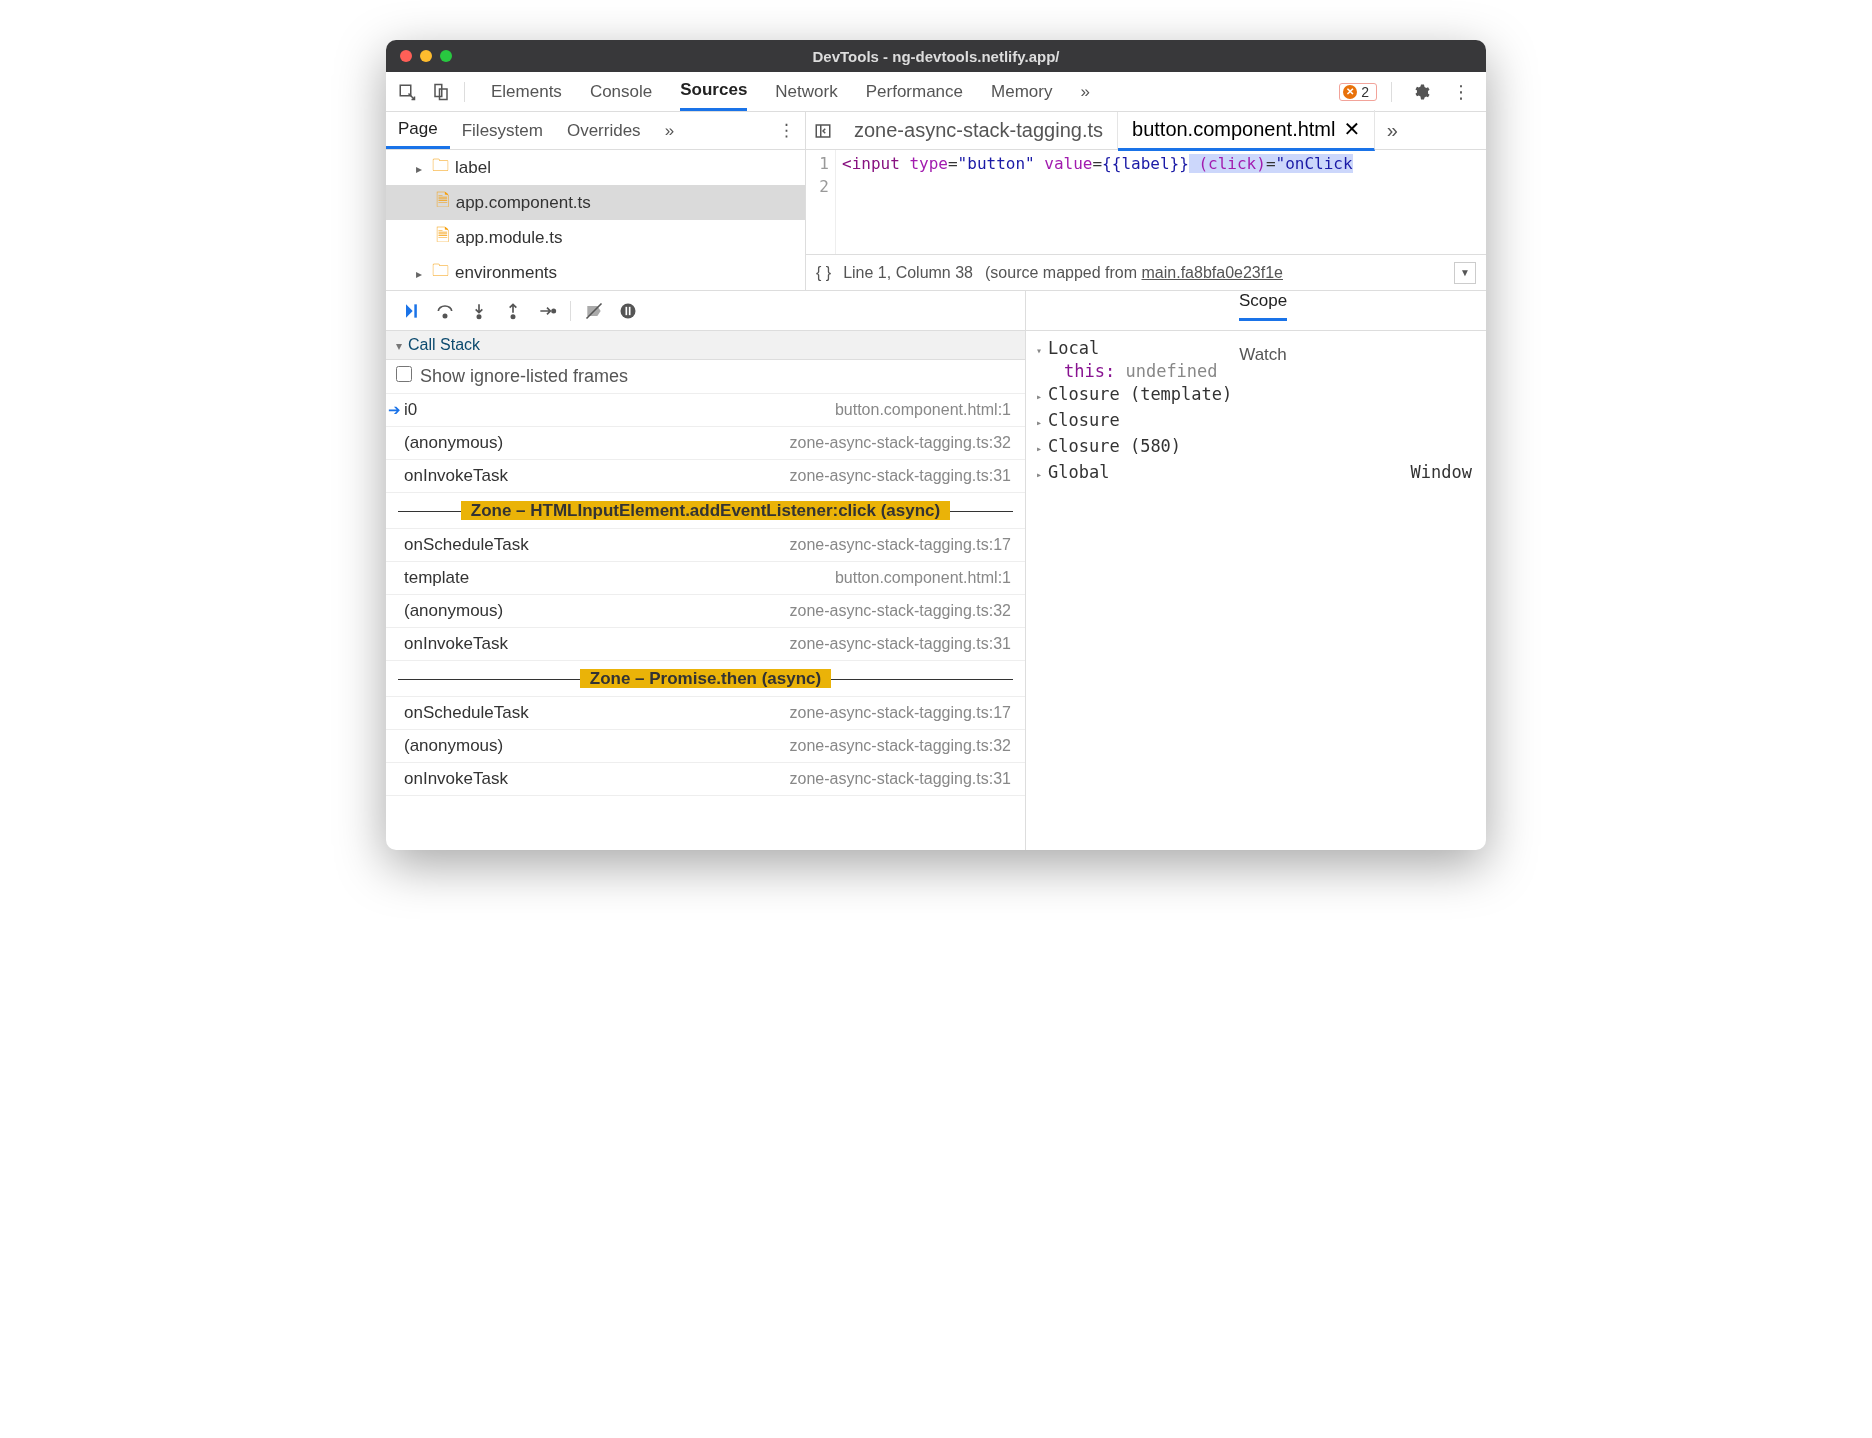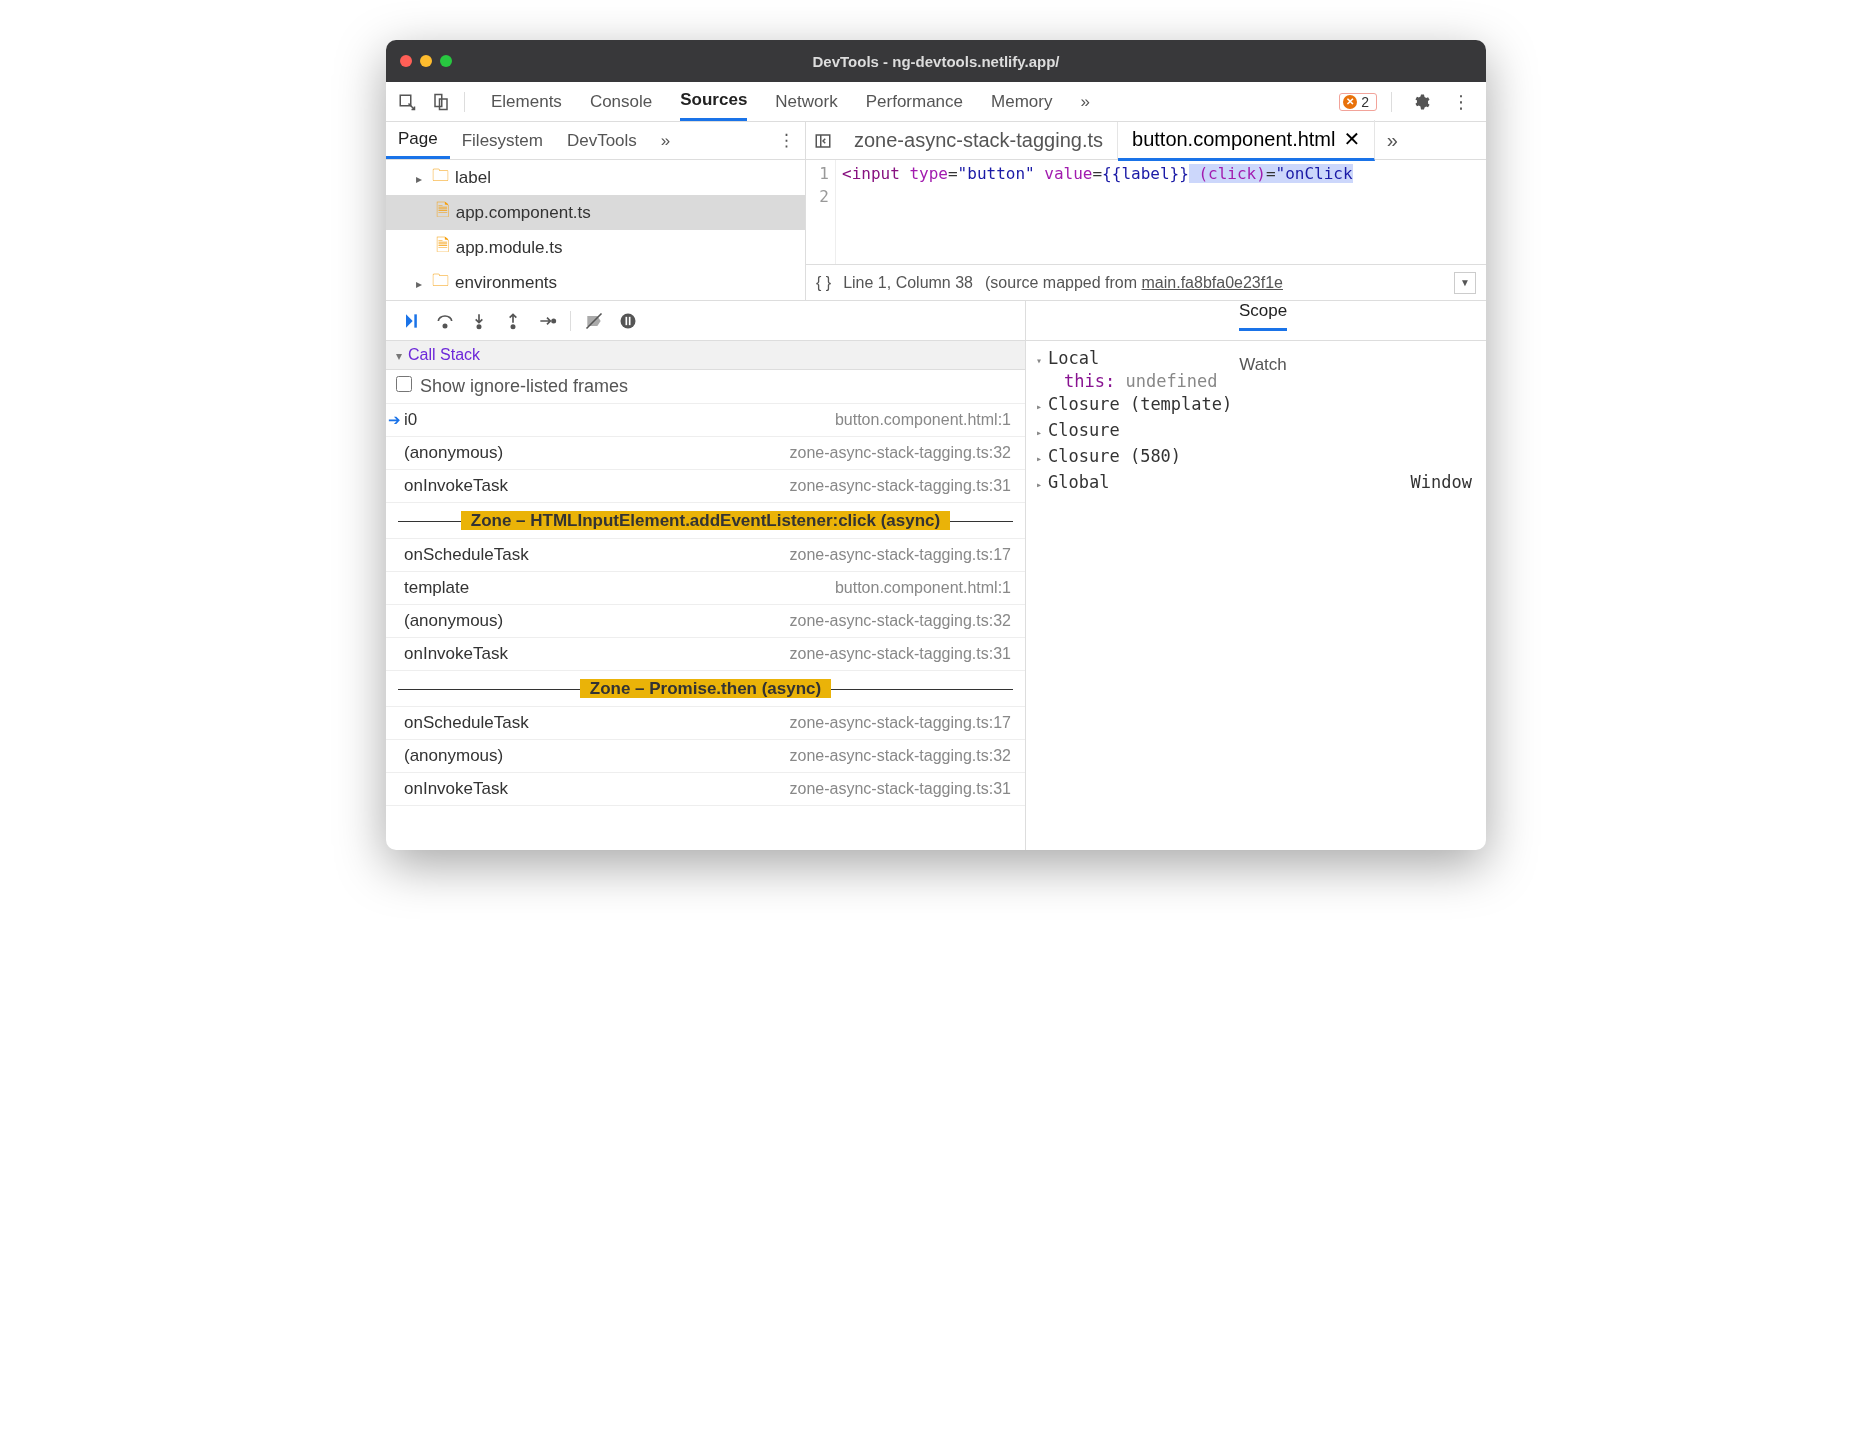--- a/index.html
+++ b/index.html
@@ -1,20 +1,20 @@
 <!DOCTYPE html>
 <html><head>
 <meta charset="utf-8">
 <style>
 * { box-sizing: border-box; margin: 0; padding: 0; }
 body { font-family: "Helvetica Neue", Arial, sans-serif; font-size: 18px; color: #333; background: #fff; width: 1872px; height: 1438px; }
 .window { width: 1100px; height: 810px; margin: 40px auto; border-radius: 10px; overflow: hidden; box-shadow: 0 15px 50px rgba(0,0,0,0.35); background: #fff; display: flex; flex-direction: column; }
 
 
-.titlebar { background: #38383a; height: 42px; display: flex; align-items: center; position: relative; }
+.titlebar { background: #38383a; height: 32px; display: flex; align-items: center; position: relative; }
 .traffic { display: flex; gap: 8px; padding-left: 14px; }
 .tl { width: 12px; height: 12px; border-radius: 50%; }
 .tl-close { background: #ff5f57; }
 .tl-min { background: #febc2e; }
 .tl-max { background: #28c840; }
 .titlebar-title { position: absolute; left: 0; right: 0; text-align: center; color: #ddd; font-size: 15px; font-weight: 600; }
 
 
 .toolbar { display: flex; align-items: center; height: 40px; border-bottom: 1px solid #ddd; }
 .toolbar-left { display: flex; align-items: center; padding: 0 6px; gap: 4px; }
@@ -58,21 +58,21 @@
 .status-line { border-top: 1px solid #ddd; height: 36px; display: flex; align-items: center; gap: 12px; font-size: 16px; color: #555; padding: 0 10px; }
 .status-line .link { text-decoration: underline; }
 .status-line .box { border: 1px solid #ccc; width: 22px; height: 22px; display: flex; align-items: center; justify-content: center; font-size: 10px; margin-left: auto; }
 
 
 .bottom-split { display: flex; flex: 1; min-height: 0; }
 .left-pane { width: 640px; border-right: 1px solid #ddd; display: flex; flex-direction: column; min-height: 0; }
 .dbg-toolbar { height: 40px; display: flex; align-items: center; gap: 4px; padding-left: 10px; border-bottom: 1px solid #ddd; }
 .dbg-toolbar .ib { width: 30px; height: 30px; display: flex; align-items: center; justify-content: center; color: #555; cursor: pointer; }
 .dbg-toolbar .ib.active { color: #1a73e8; }
-.section-head { background: #f1f1f1; border-bottom: 1px solid #ddd; padding: 5px 10px; font-size: 16px; color: #6d28d9; }
+.section-head { background: #f1f1f1; border-bottom: 1px solid #ddd; padding: 5px 10px; font-size: 16px; color: #0c4a6e; }
 .caret-down::before { content: "▾"; margin-right: 6px; color: #777; font-size: 12px; }
 .chk-row { display: flex; align-items: flex-start; gap: 8px; padding: 6px 10px; border-bottom: 1px solid #eee; color: #555; }
 .chk-row input { width: 16px; height: 16px; }
 .frames { overflow: auto; flex: 1; }
 .frame { display: flex; justify-content: space-between; align-items: center; border-bottom: 1px solid #eee; padding: 6px 14px 6px 18px; font-size: 17px; color: #333; cursor: pointer; }
 .frame.active { position: relative; }
 .frame.active::before { content: "➔"; color: #1a73e8; position: absolute; left: 2px; font-size: 15px; }
 .frame .loc { color: #888; font-size: 16px; }
 .divider-row { position: relative; text-align: center; border-bottom: 1px solid #eee; padding: 7px; }
 .divider-label { background: #eab308; font-weight: 700; font-size: 17px; padding: 0 10px; position: relative; z-index: 1; }
@@ -141,21 +141,21 @@
         </div>
       <div class="toolbtn">⋮</div>
     </div>
   </div>
 
   <div class="top-split">
     <div class="nav-left">
       <div class="nav-tabs">
         <span class="nav-tab nav-tab-active">Page</span>
         <span class="nav-tab">Filesystem</span>
-        <span class="nav-tab">DevTools</span>
+        <span class="nav-tab">Overrides</span>
         <span class="nav-tab">»</span>
         <span class="more">⋮</span>
       </div>
       <div class="tree">
         <div class="tree-item">
             <span class="caret"></span>
             <span class="folder-icon">🗀</span>
             <span>label</span>
           </div>
         <div class="tree-item indent2 selected">

